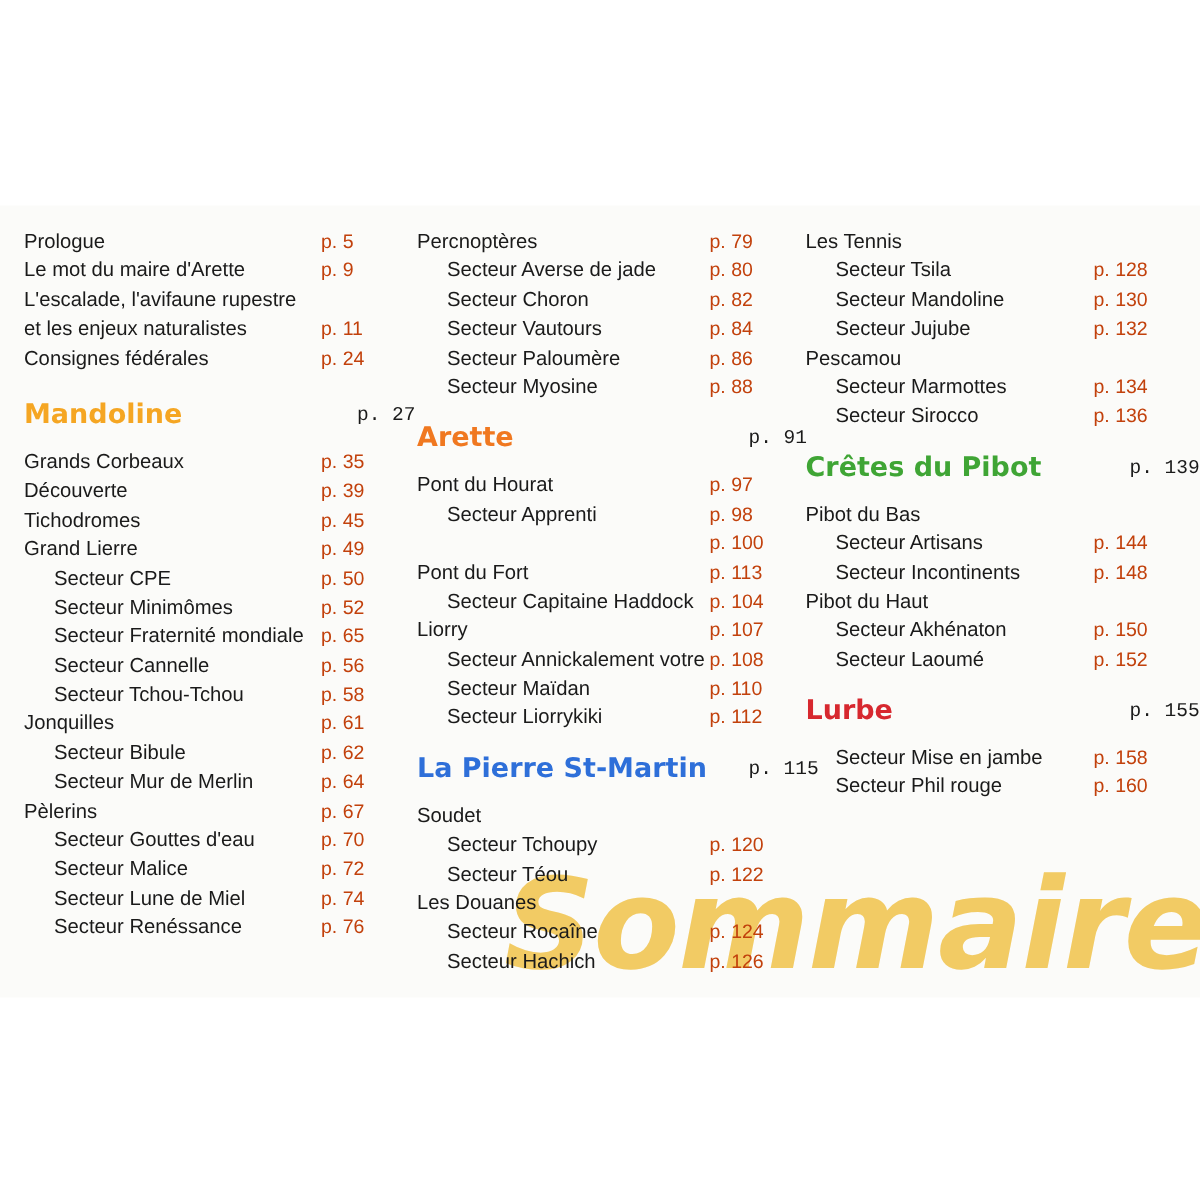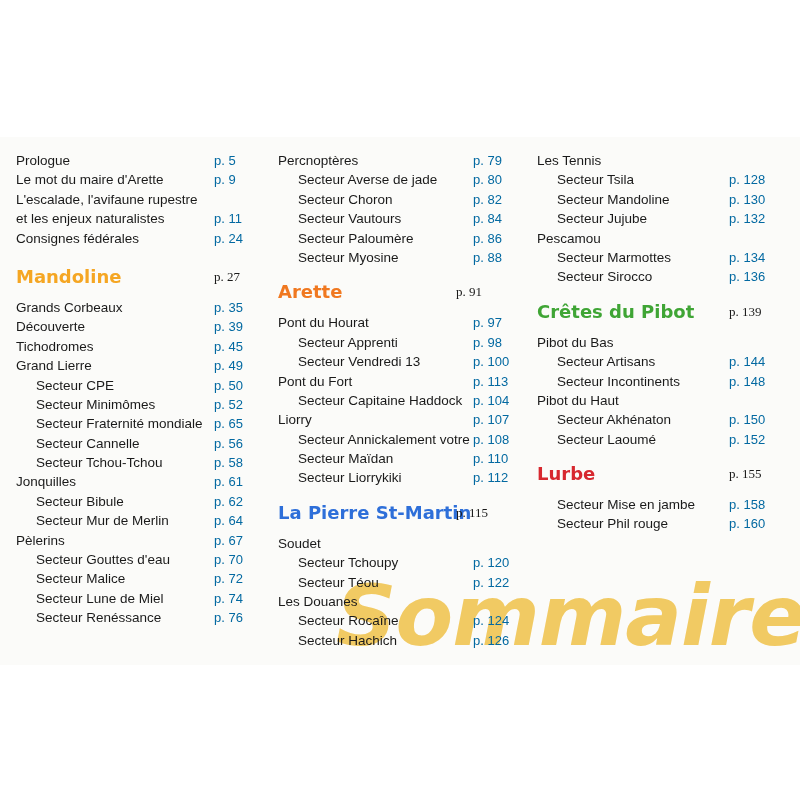--- a/index.html
+++ b/index.html
@@ -59,21 +59,21 @@
     font-size: 13.5px;
     color: #1a1a1a;
     white-space: nowrap;
   }
   .row .label {
     display: inline-block;
   }
   .row .page {
     position: absolute;
     font-size: 13px;
-    color: #0369a1;
+    color: #c2410c;
   }
   
   .lvl0 .label { padding-left: 0px; }
   .lvl1 .label { padding-left: 20px; }
 
   
   #col1 .page { left: 198px; }
   #col2 .page { left: 195px; }
   #col3 .page { left: 192px; }
 
@@ -85,25 +85,26 @@
     height: 30px;
     line-height: 30px;
     white-space: nowrap;
     font-family: "DejaVu Sans", sans-serif;
   }
   .head .page {
     position: absolute;
     font-size: 13px;
     font-weight: normal;
     color: #1a1a1a;
-    font-family: Liberation Serif, serif;
+    font-family: Liberation Mono, monospace;
     line-height: 30px;
+    margin-left: 24px;
   }
   #col1 .head .page { left: 198px; }
-  #col2 .head .page { left: 178px; }
+  #col2 .head .page { left: 197px; }
   #col3 .head .page { left: 192px; }
 
   .spacer6 { height: 6px; }
   .spacer10 { height: 10px; }
   .spacer14 { height: 14px; }
 </style>
 </head>
 <body>
 
 <div id="page">
@@ -143,21 +144,21 @@
         <div class="row lvl1"><span class="label">Secteur Averse de jade</span><span class="page">p. 80</span></div>
         <div class="row lvl1"><span class="label">Secteur Choron</span><span class="page">p. 82</span></div>
         <div class="row lvl1"><span class="label">Secteur Vautours</span><span class="page">p. 84</span></div>
         <div class="row lvl1"><span class="label">Secteur Paloumère</span><span class="page">p. 86</span></div>
         <div class="row lvl1"><span class="label">Secteur Myosine</span><span class="page">p. 88</span></div>
         <div class="spacer10" style="height: 10px;"></div>
         <div class="head" style="color: rgb(240, 120, 32);"><span>Arette</span><span class="page">p. 91</span></div>
         <div class="spacer6" style="height: 6px;"></div>
         <div class="row lvl0"><span class="label">Pont du Hourat</span><span class="page">p. 97</span></div>
         <div class="row lvl1"><span class="label">Secteur Apprenti</span><span class="page">p. 98</span></div>
-        <div class="row lvl1"><span class="label">Secteur Vendredi 13</span><span class="page">p. 100</span></div>
+        <div class="row lvl1"><span class="page">p. 100</span></div>
         <div class="row lvl0"><span class="label">Pont du Fort</span><span class="page">p. 113</span></div>
         <div class="row lvl1"><span class="label">Secteur Capitaine Haddock</span><span class="page">p. 104</span></div>
         <div class="row lvl0"><span class="label">Liorry</span><span class="page">p. 107</span></div>
         <div class="row lvl1"><span class="label">Secteur Annickalement votre</span><span class="page">p. 108</span></div>
         <div class="row lvl1"><span class="label">Secteur Maïdan</span><span class="page">p. 110</span></div>
         <div class="row lvl1"><span class="label">Secteur Liorrykiki</span><span class="page">p. 112</span></div>
         <div class="spacer10" style="height: 10px;"></div>
         <div class="head" style="color: rgb(46, 111, 217);"><span>La Pierre St-Martin</span><span class="page">p. 115</span></div>
         <div class="spacer6" style="height: 6px;"></div>
         <div class="row lvl0"><span class="label">Soudet</span></div>

